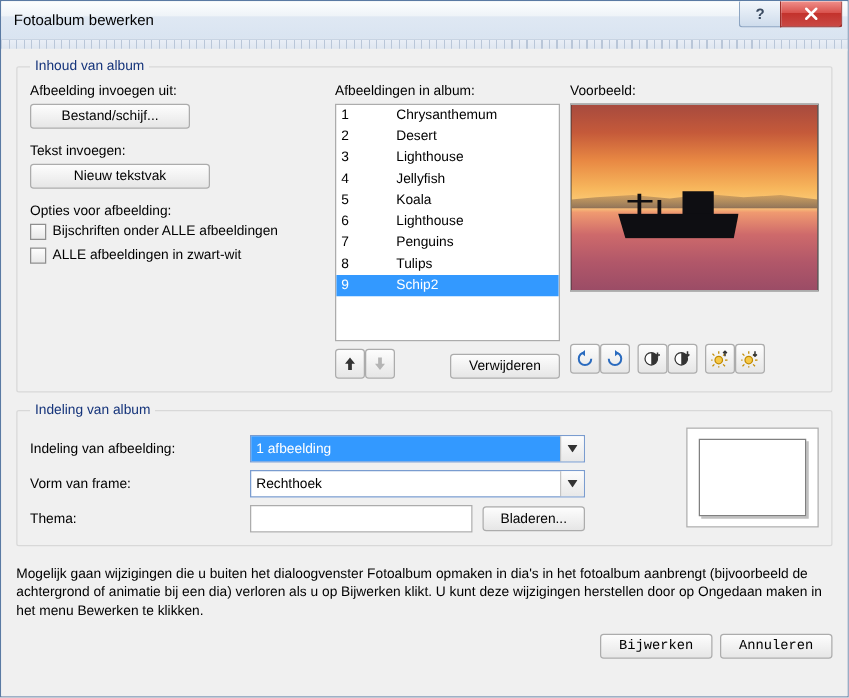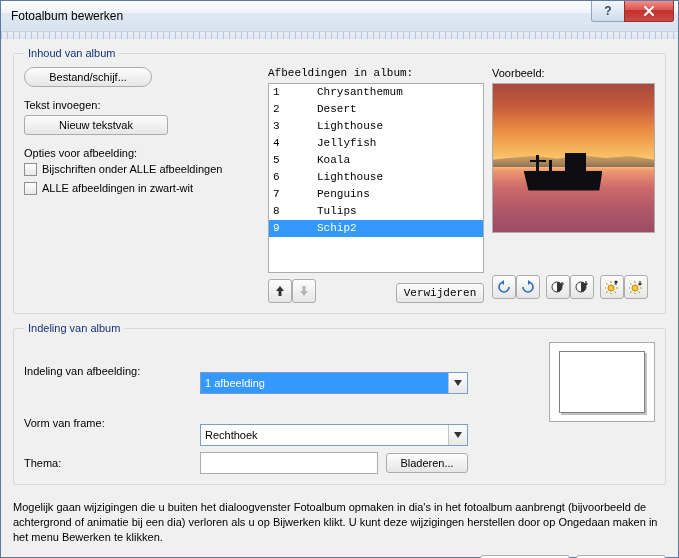--- a/index.html
+++ b/index.html
@@ -118,21 +118,21 @@
     border: 1px solid #8f8f8f;
     background: linear-gradient(to bottom, #fdfdfd, #e8e8e8);
     box-sizing: border-box;
   }
   
   .top-cols {
     display: flex;
     gap: 8px;
   }
   .colA { width: 236px; flex-shrink:0; }
-  .colB { width: 216px; flex-shrink:0;font-family:Liberation Mono, monospace; }
+  .colB { width: 180px; flex-shrink:0; }
   .colC { flex: 1; }
   .listbox {
     border: 1px solid #acacac;
     background: #fff;
     height: 190px;
     overflow: hidden;
     font-size: 11px;
     box-sizing: border-box;
   }
   .listbox .row {
@@ -224,21 +224,20 @@
   }
   .layout-row .lbl { width: 176px; }
   .combo {
     height: 22px;
     border:1px solid #7a9ccf;
     background:#fff;
     display:flex;
     align-items:center;
     box-sizing:border-box;
     width: 268px;
-    margin-top: 24px;
   }
   .combo .val {
     flex:1;
     padding: 0 4px;
     font-size:11px;
     height:100%;
     display:flex;
     align-items:center;
   }
   .combo.hl .val { background:#3399ff; color:#fff; }
@@ -311,21 +310,22 @@
   <div class="ruler"></div>
 
   <div class="client">
 
     <fieldset>
       <legend>Inhoud van album</legend>
 
       <div class="top-cols">
 
         <div class="colA">
-          <div class="btn" style="width:128px;border-radius:10px;">Bestand/schijf...</div>
+          <div class="label">Afbeelding invoegen uit:</div>
+          <div class="btn" style="width:128px;">Bestand/schijf...</div>
 
           <div class="label" style="margin-top:12px;">Tekst invoegen:</div>
           <div class="btn" style="width:144px;">Nieuw tekstvak</div>
 
           <div class="label" style="margin-top:12px;">Opties voor afbeelding:</div>
 
           <div class="checkbox-row">
             <div class="checkbox"></div>
             <span>Bijschriften onder ALLE afbeeldingen</span>
           </div>

